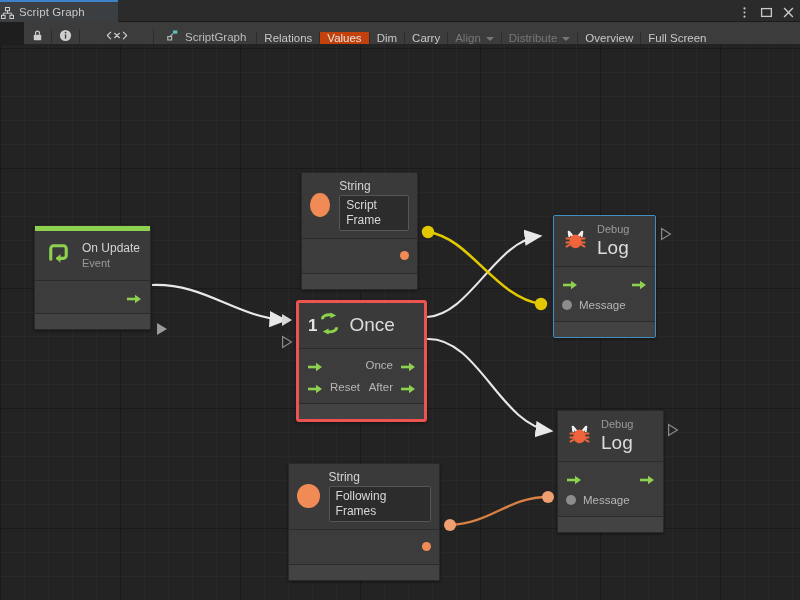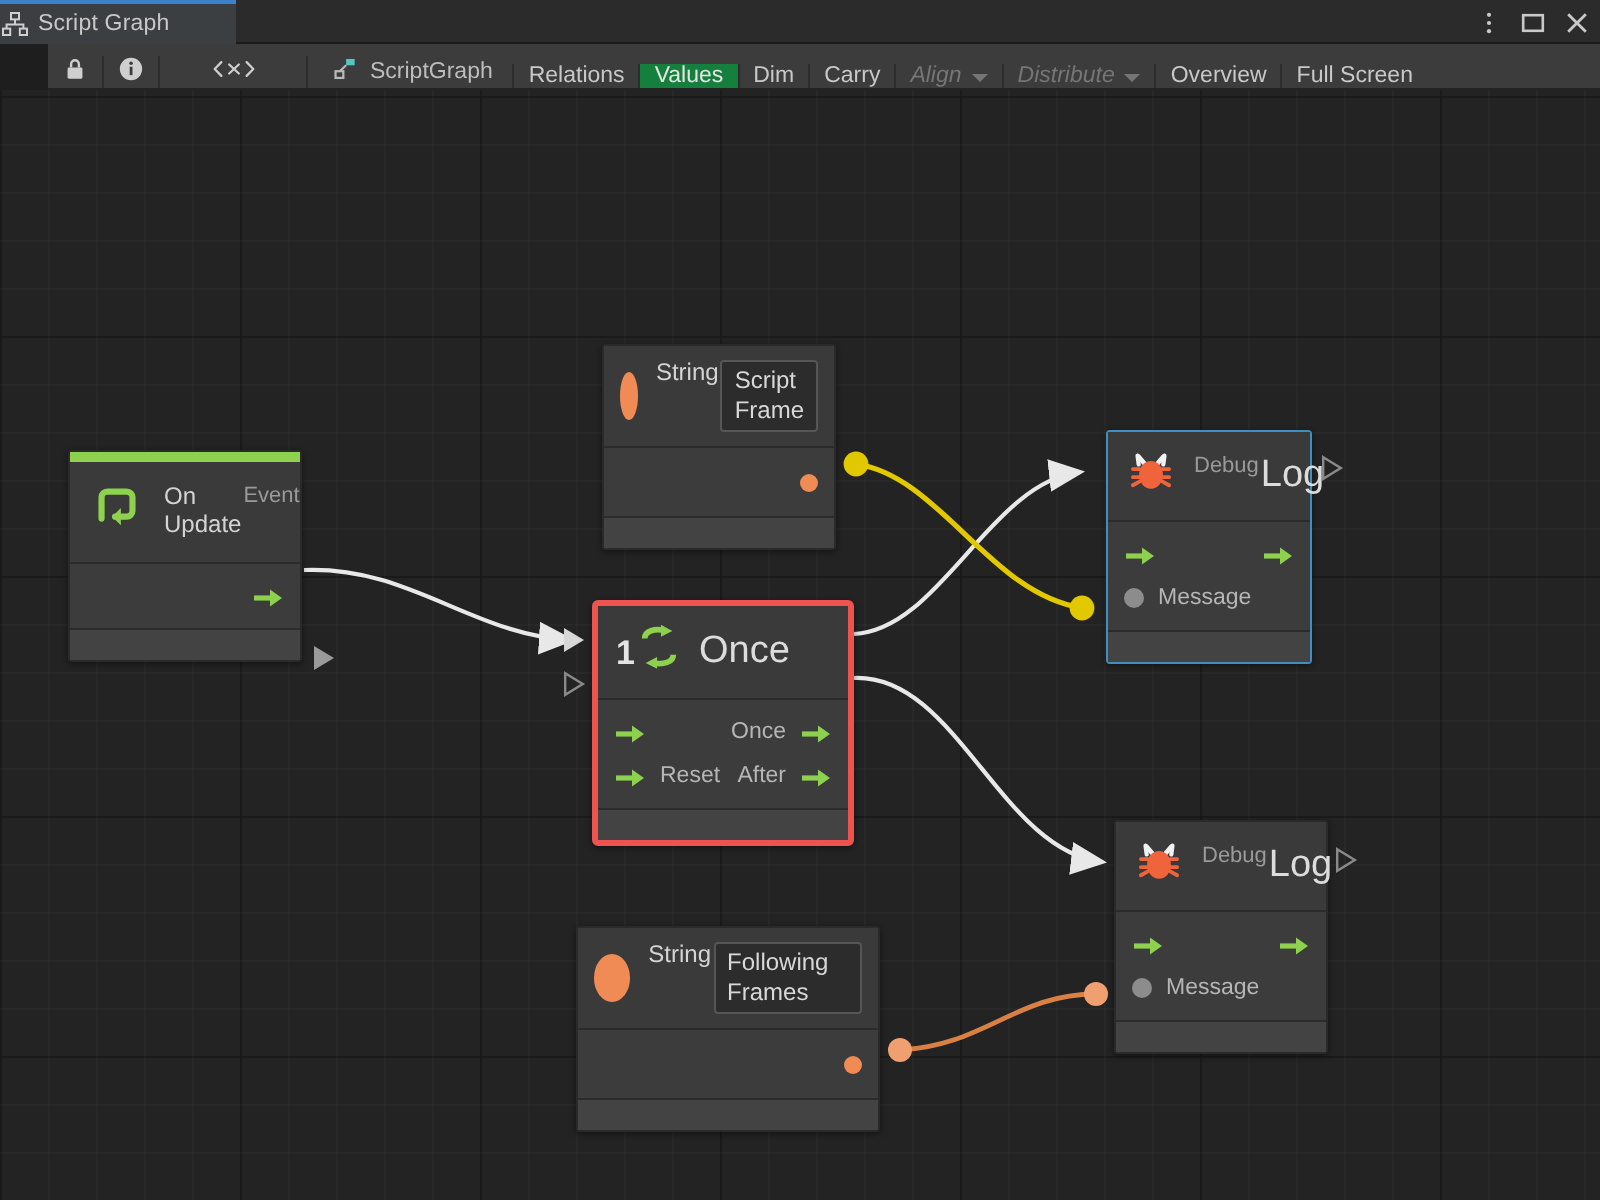--- a/index.html
+++ b/index.html
@@ -72,22 +72,22 @@
     width: 11px; height: 11px; border-radius: 50%;
     background: #c9c9c9;
   }
   .zoom-value { font-size: 11.5px; color: #c4c4c4; min-width: 15px; }
   .tb-btn {
     display: flex; align-items: center; padding: 0 7px;
     border-left: 1px solid #2c2c2c;
     font-size: 11.5px; color: #c8c8c8;
     white-space: nowrap;
   }
-  .tb-btn.active { background: #15803d; color: #e4e4e4; }
-  .tb-btn.disabled { color: #767676; font-style: italic; }
+  .tb-btn.active { background: #c2410c; color: #e4e4e4; }
+  .tb-btn.disabled { color: #767676; }
   .caret {
     display: inline-block; margin-left: 5px;
     width: 0; height: 0;
     border-left: 4px solid transparent; border-right: 4px solid transparent;
     border-top: 4px solid currentColor;
     position: relative; top: 1px;
   }
 
   
   .canvas {
@@ -114,21 +114,21 @@
   }
   .node.sel-red { border: 3px solid #ef5350; padding: 0; border-radius: 3px; }
   .node.sel-blue { border: 1px solid #3f8fc0; }
   .node-accent { height: 5px; width: 100%; background: #8ed14f; }
   .node-head {
     display: flex; align-items: center; gap: 9px;
     padding: 8px 9px 8px 9px;
     background: #3a3a3a;
     border-bottom: 1px solid #2b2b2b;
   }
-  .node-head-txt { display: flex; flex-direction: row; gap: 1px; }
+  .node-head-txt { display: flex; flex-direction: column; gap: 1px; }
   .node-title { font-size: 12px; color: #d4d4d4; line-height: 1.15; }
   .node-sub { font-size: 11px; color: #9a9a9a; line-height: 1.15; }
   .node-title-big { font-size: 19px; color: #dcdcdc; line-height: 1.2; }
   .node-body { padding: 5px 0; background: #3c3c3c; }
   .node-foot {
     height: 16px; background: #434343;
     border-top: 1px solid #2b2b2b;
   }
   .row {
     display: flex; align-items: center; justify-content: space-between;

